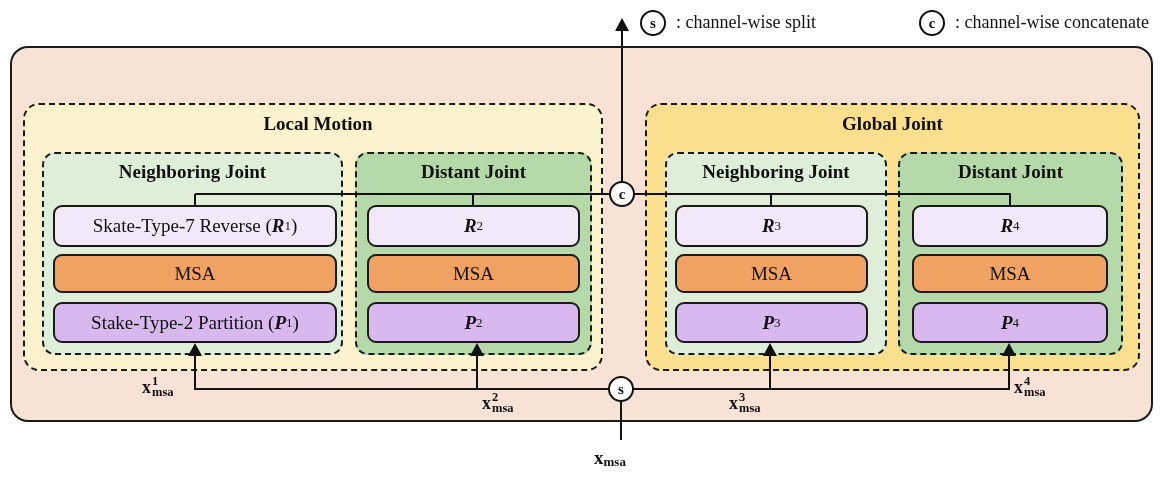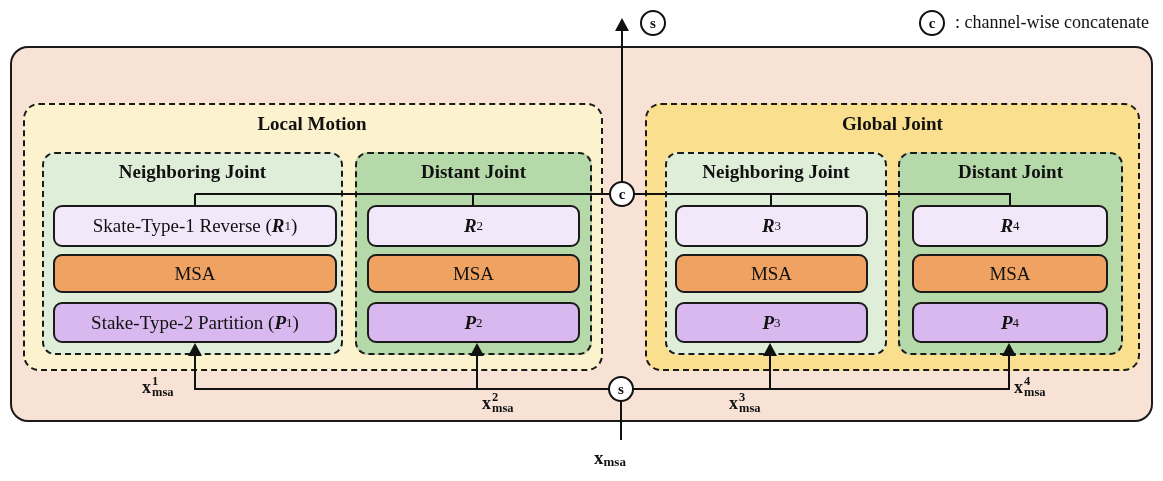--- a/index.html
+++ b/index.html
@@ -33,30 +33,31 @@
   .zback{z-index:2;}
 </style>
 </head>
 <body>
 
 <div class="stage">
 
   <div class="abs circ" style="left:640px;top:10px;">
       <span>s</span>
     </div>
+  <div class="abs legend-label" style="left:676px;top:12px;">: channel-wise split</div>
   <div class="abs circ" style="left:919px;top:10px;">
       <span>c</span>
     </div>
   <div class="abs legend-label" style="left:955px;top:12px;">: channel-wise concatenate</div>
 
   <div class="abs outer" style="left:10px;top:46px;width:1143px;height:376px;z-index:1;"></div>
 
   <div class="abs group zback" style="left:23px;top:103px;width:580px;height:268px;background:var(--local-bg,#FDF2CE);"></div>
   <div class="abs group zback" style="left:645px;top:103px;width:495px;height:268px;background:var(--global-bg,#FAE08E);"></div>
-  <div class="abs hdr" style="left:22px;top:113px;width:580px;">Local Motion</div>
+  <div class="abs hdr" style="left:28px;top:113px;width:580px;">Local Motion</div>
   <div class="abs hdr" style="left:645px;top:113px;width:495px;">Global Joint</div>
 
   <div class="abs subbox" style="left:42px;top:152px;width:301px;height:203px;background:var(--neighboring-bg,#DFEED8);z-index:3;"></div>
   <div class="abs subbox" style="left:355px;top:152px;width:237px;height:203px;background:var(--distant-bg,#B5D9A8);z-index:3;"></div>
   <div class="abs subbox" style="left:665px;top:152px;width:222px;height:203px;background:var(--neighboring-bg,#DFEED8);z-index:3;"></div>
   <div class="abs subbox" style="left:898px;top:152px;width:225px;height:203px;background:var(--distant-bg,#B5D9A8);z-index:3;"></div>
 
   <div class="abs hdr" style="left:42px;top:161px;width:301px;">Neighboring Joint</div>
   <div class="abs hdr" style="left:355px;top:161px;width:237px;">Distant Joint</div>
   <div class="abs hdr" style="left:665px;top:161px;width:222px;">Neighboring Joint</div>
@@ -67,21 +68,21 @@
   <div class="abs line" style="left:472px;top:194px;width:2px;height:12px;"></div>
   <div class="abs line" style="left:770px;top:194px;width:2px;height:12px;"></div>
   <div class="abs line" style="left:1009px;top:194px;width:2px;height:12px;"></div>
   <div class="abs line" style="left:621px;top:30px;width:2px;height:164px;"></div>
   <div class="abs arrow-up" style="left:615px;top:18px;"></div>
   <div class="abs circ" style="left:609px;top:181px;">
       <span>c</span>
     </div>
 
   <div class="abs ibox r-bg" style="left:53px;top:205px;width:284px;height:42px;">
-    <span>Skate-Type-1 Reverse (</span>
+    <span>Skate-Type-7 Reverse (</span>
       <span class="scr">R</span>
       <sub>1</sub>
       <span>)</span>
   </div>
   <div class="abs ibox msa-bg" style="left:53px;top:254px;width:284px;height:39px;">MSA</div>
   <div class="abs ibox p-bg" style="left:53px;top:302px;width:284px;height:41px;">
     <span>Stake-Type-2 Partition (</span>
       <span class="scr">P</span>
       <sub>1</sub>
       <span>)</span>

